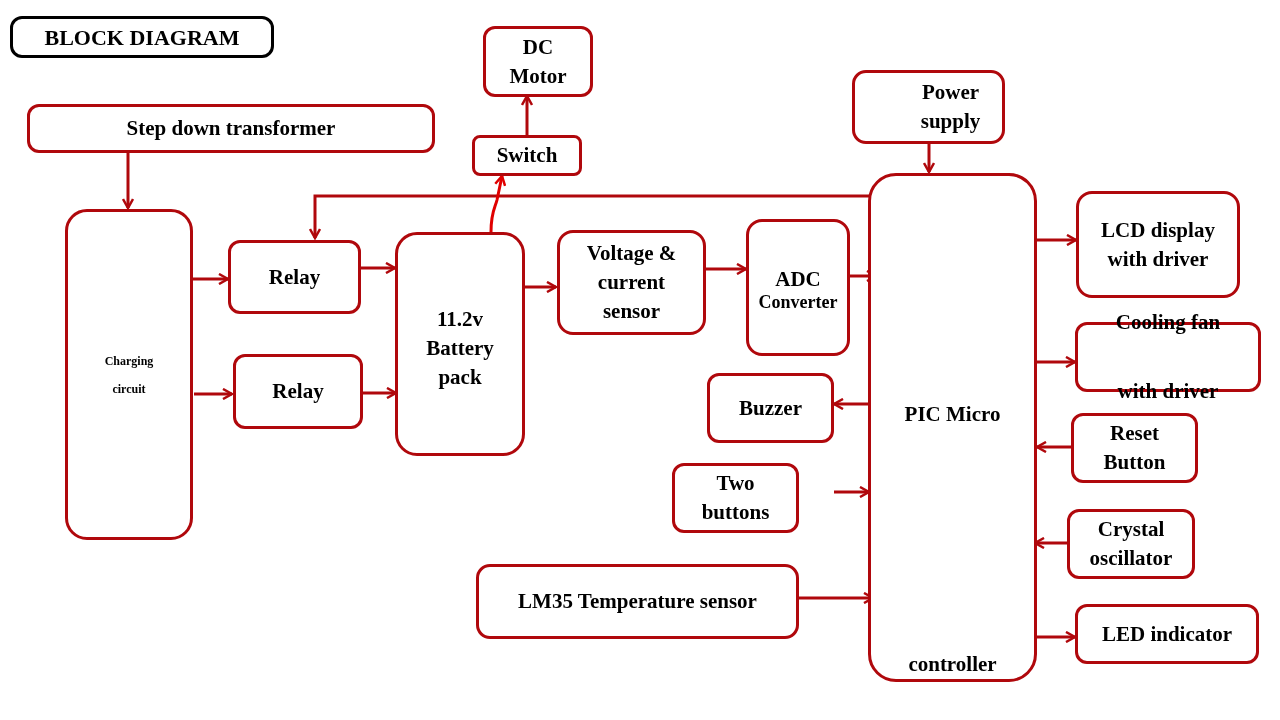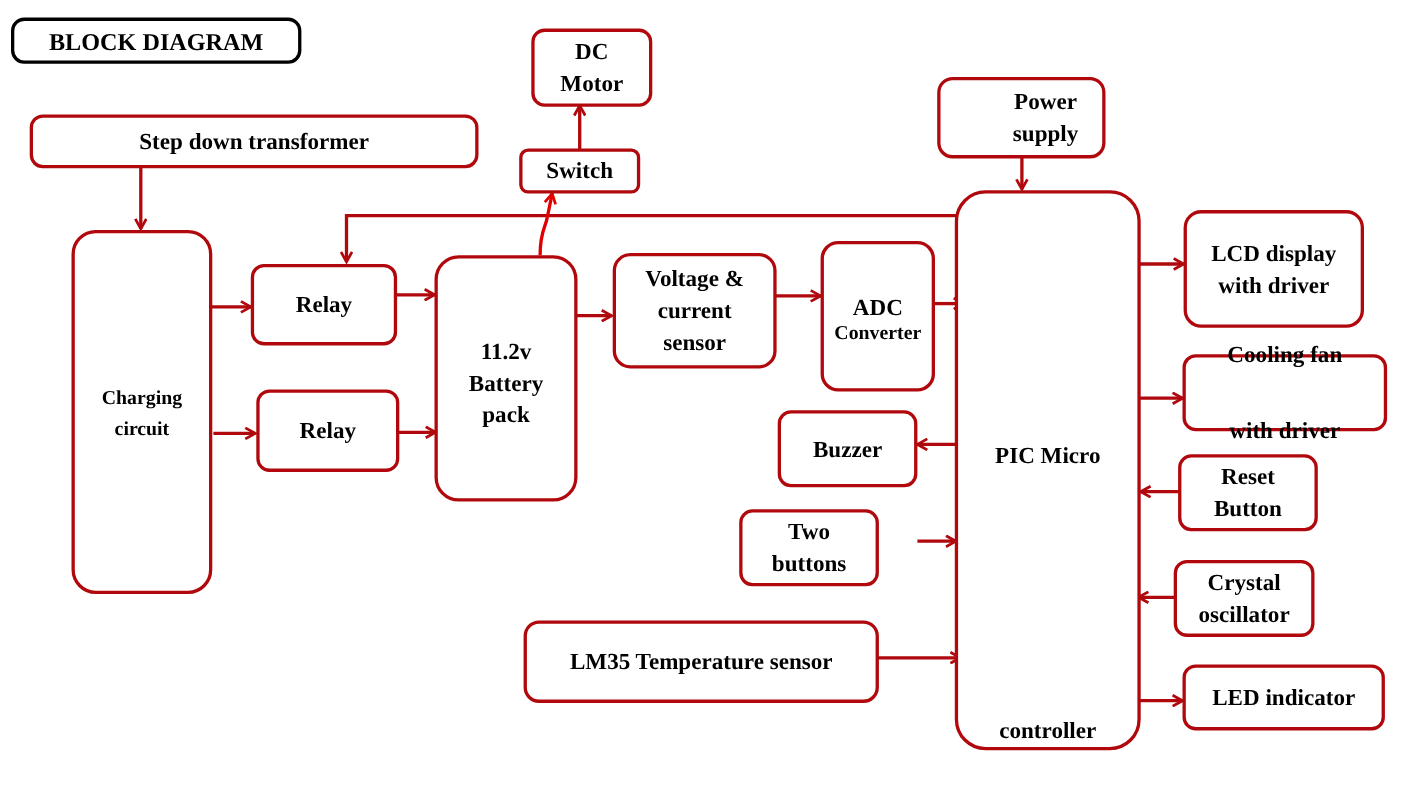--- a/index.html
+++ b/index.html
@@ -51,21 +51,21 @@
 </svg>
 
 <div class="block title-block" style="left:10px;top:16px;width:264px;height:42px;">
   <span>BLOCK DIAGRAM</span>
 </div>
 
 <div class="block" style="left:27px;top:104px;width:408px;height:49px;">
   <span>Step down transformer</span>
 </div>
 
-<div class="block tall" style="left:65px;top:209px;width:128px;height:331px;font-size:18px;line-height:28px;">
+<div class="block tall" style="left:65px;top:209px;width:128px;height:331px;font-size:12px;line-height:28px;">
   <span>Charging</span>
   <span>circuit</span>
 </div>
 
 <div class="block" style="left:228px;top:240px;width:133px;height:74px;">
   <span>Relay</span>
 </div>
 <div class="block" style="left:233px;top:354px;width:130px;height:75px;">
   <span>Relay</span>
 </div>

